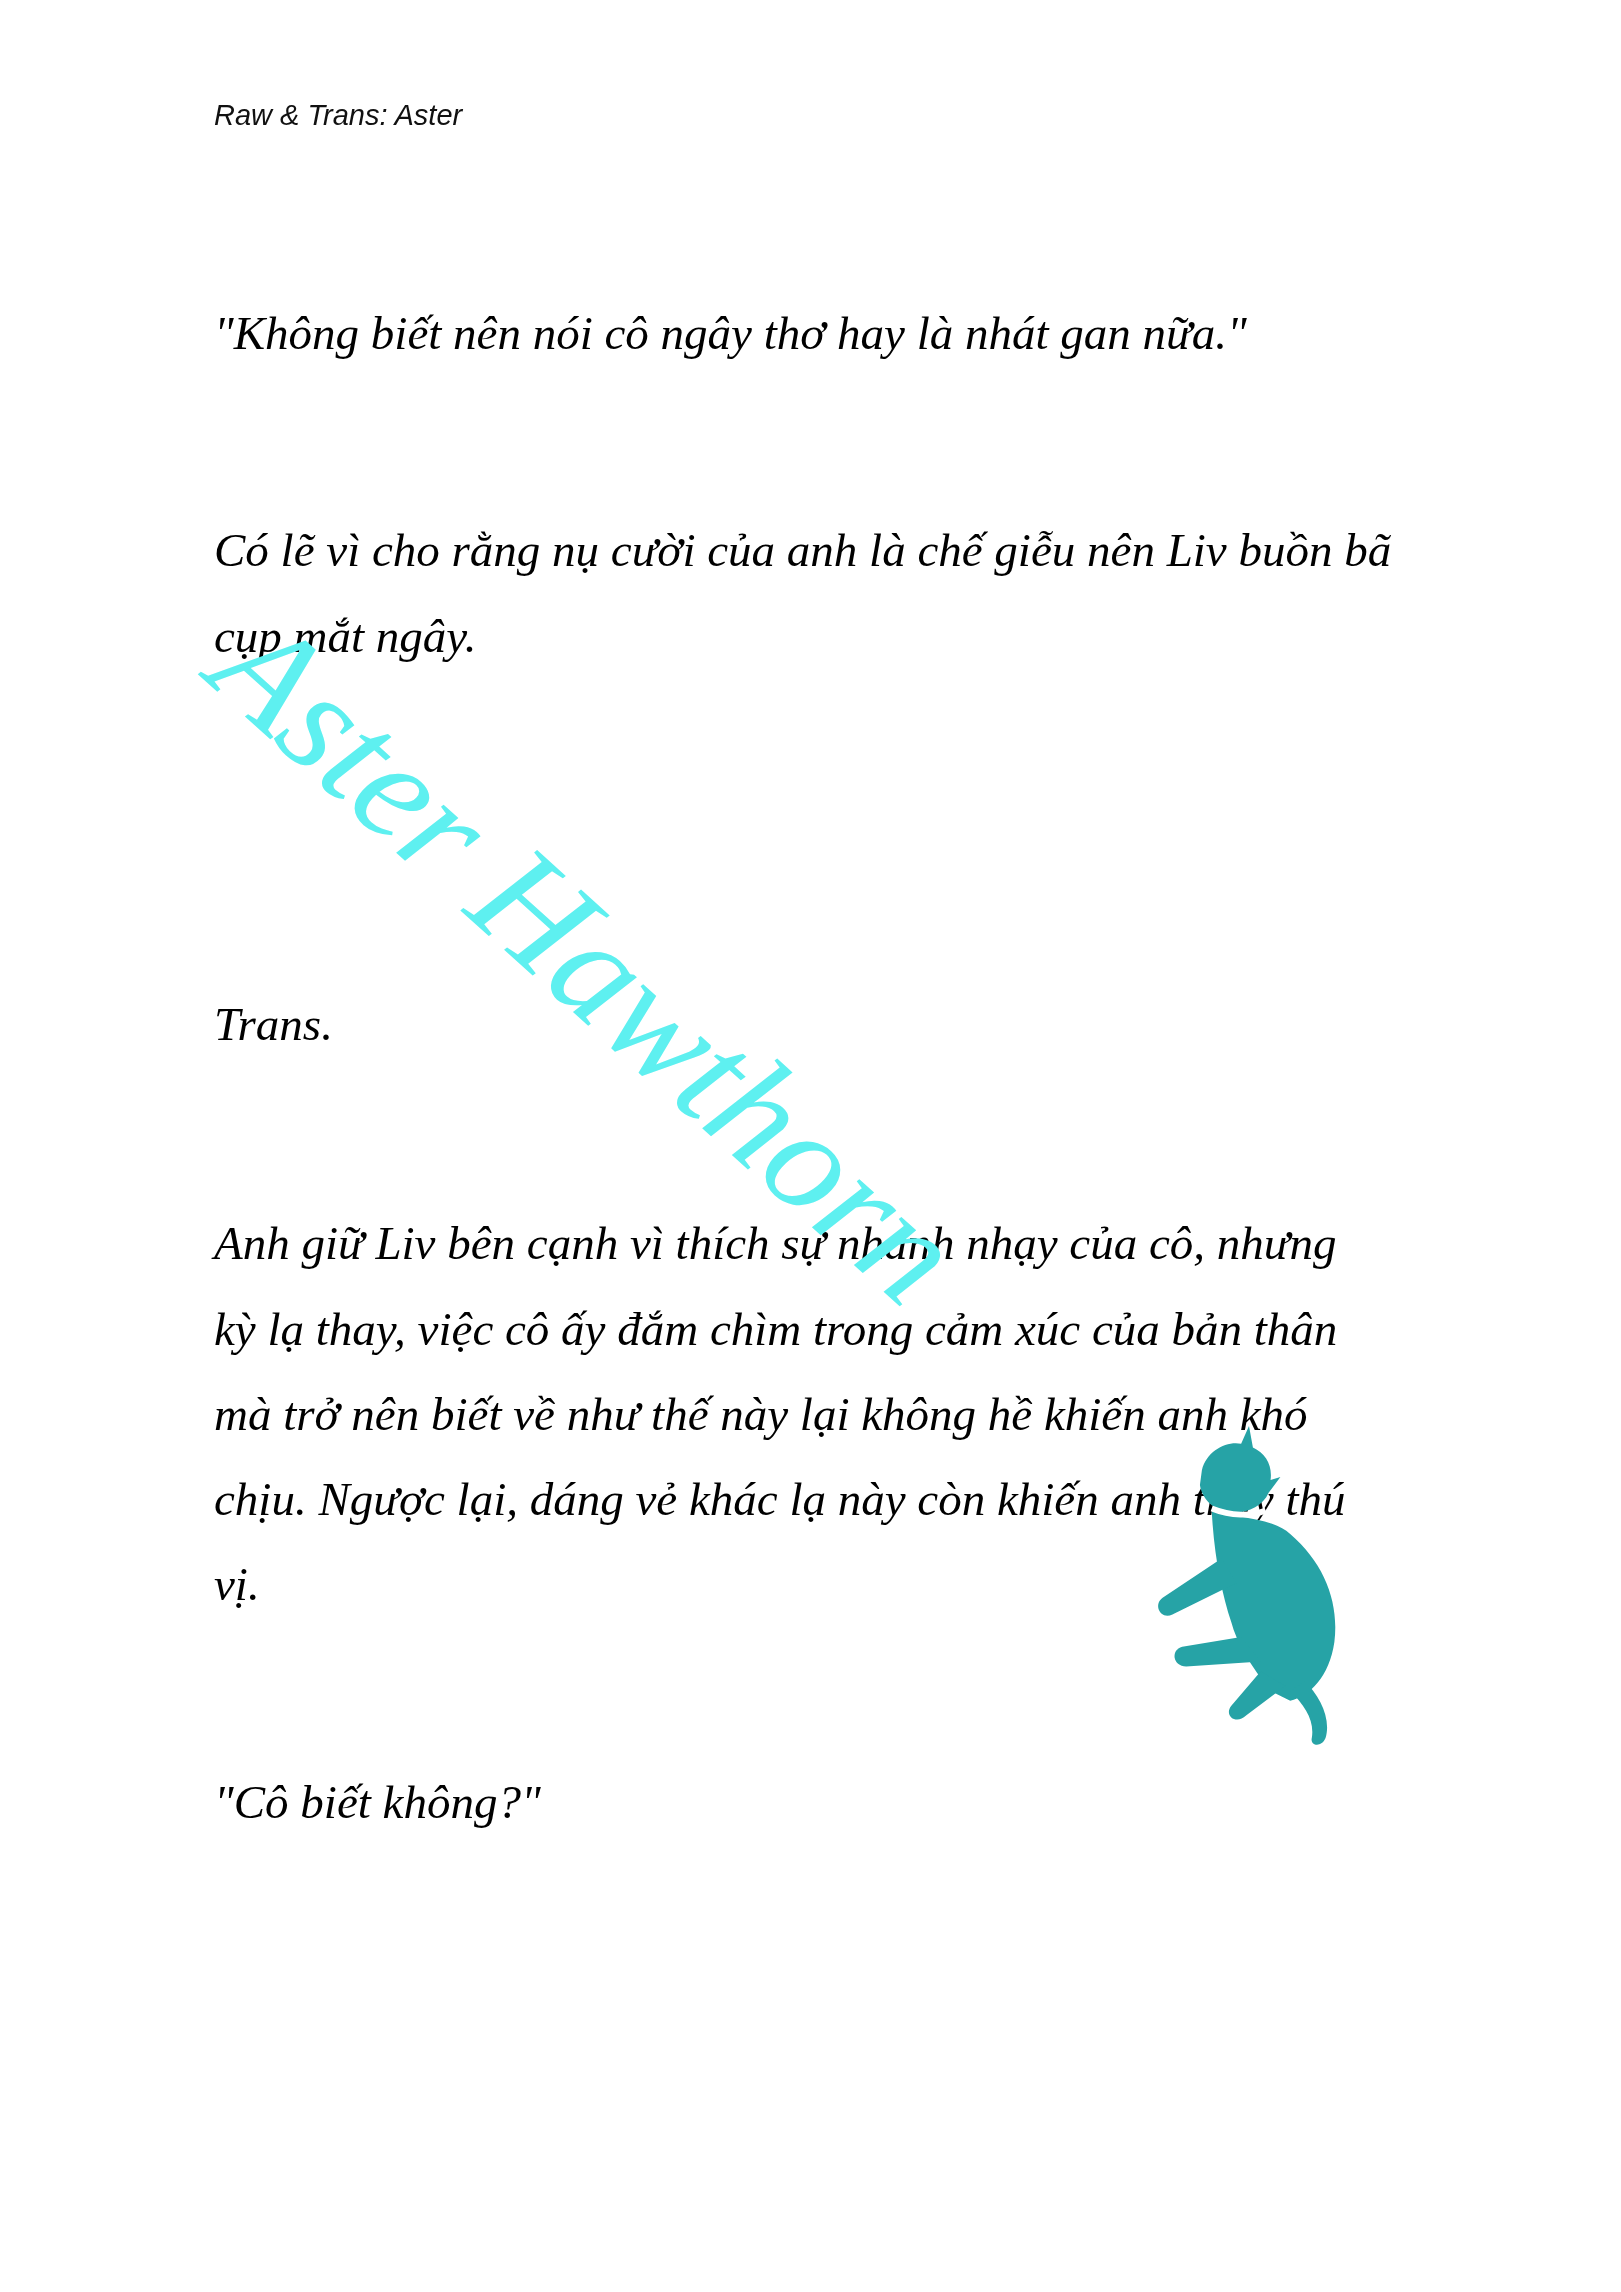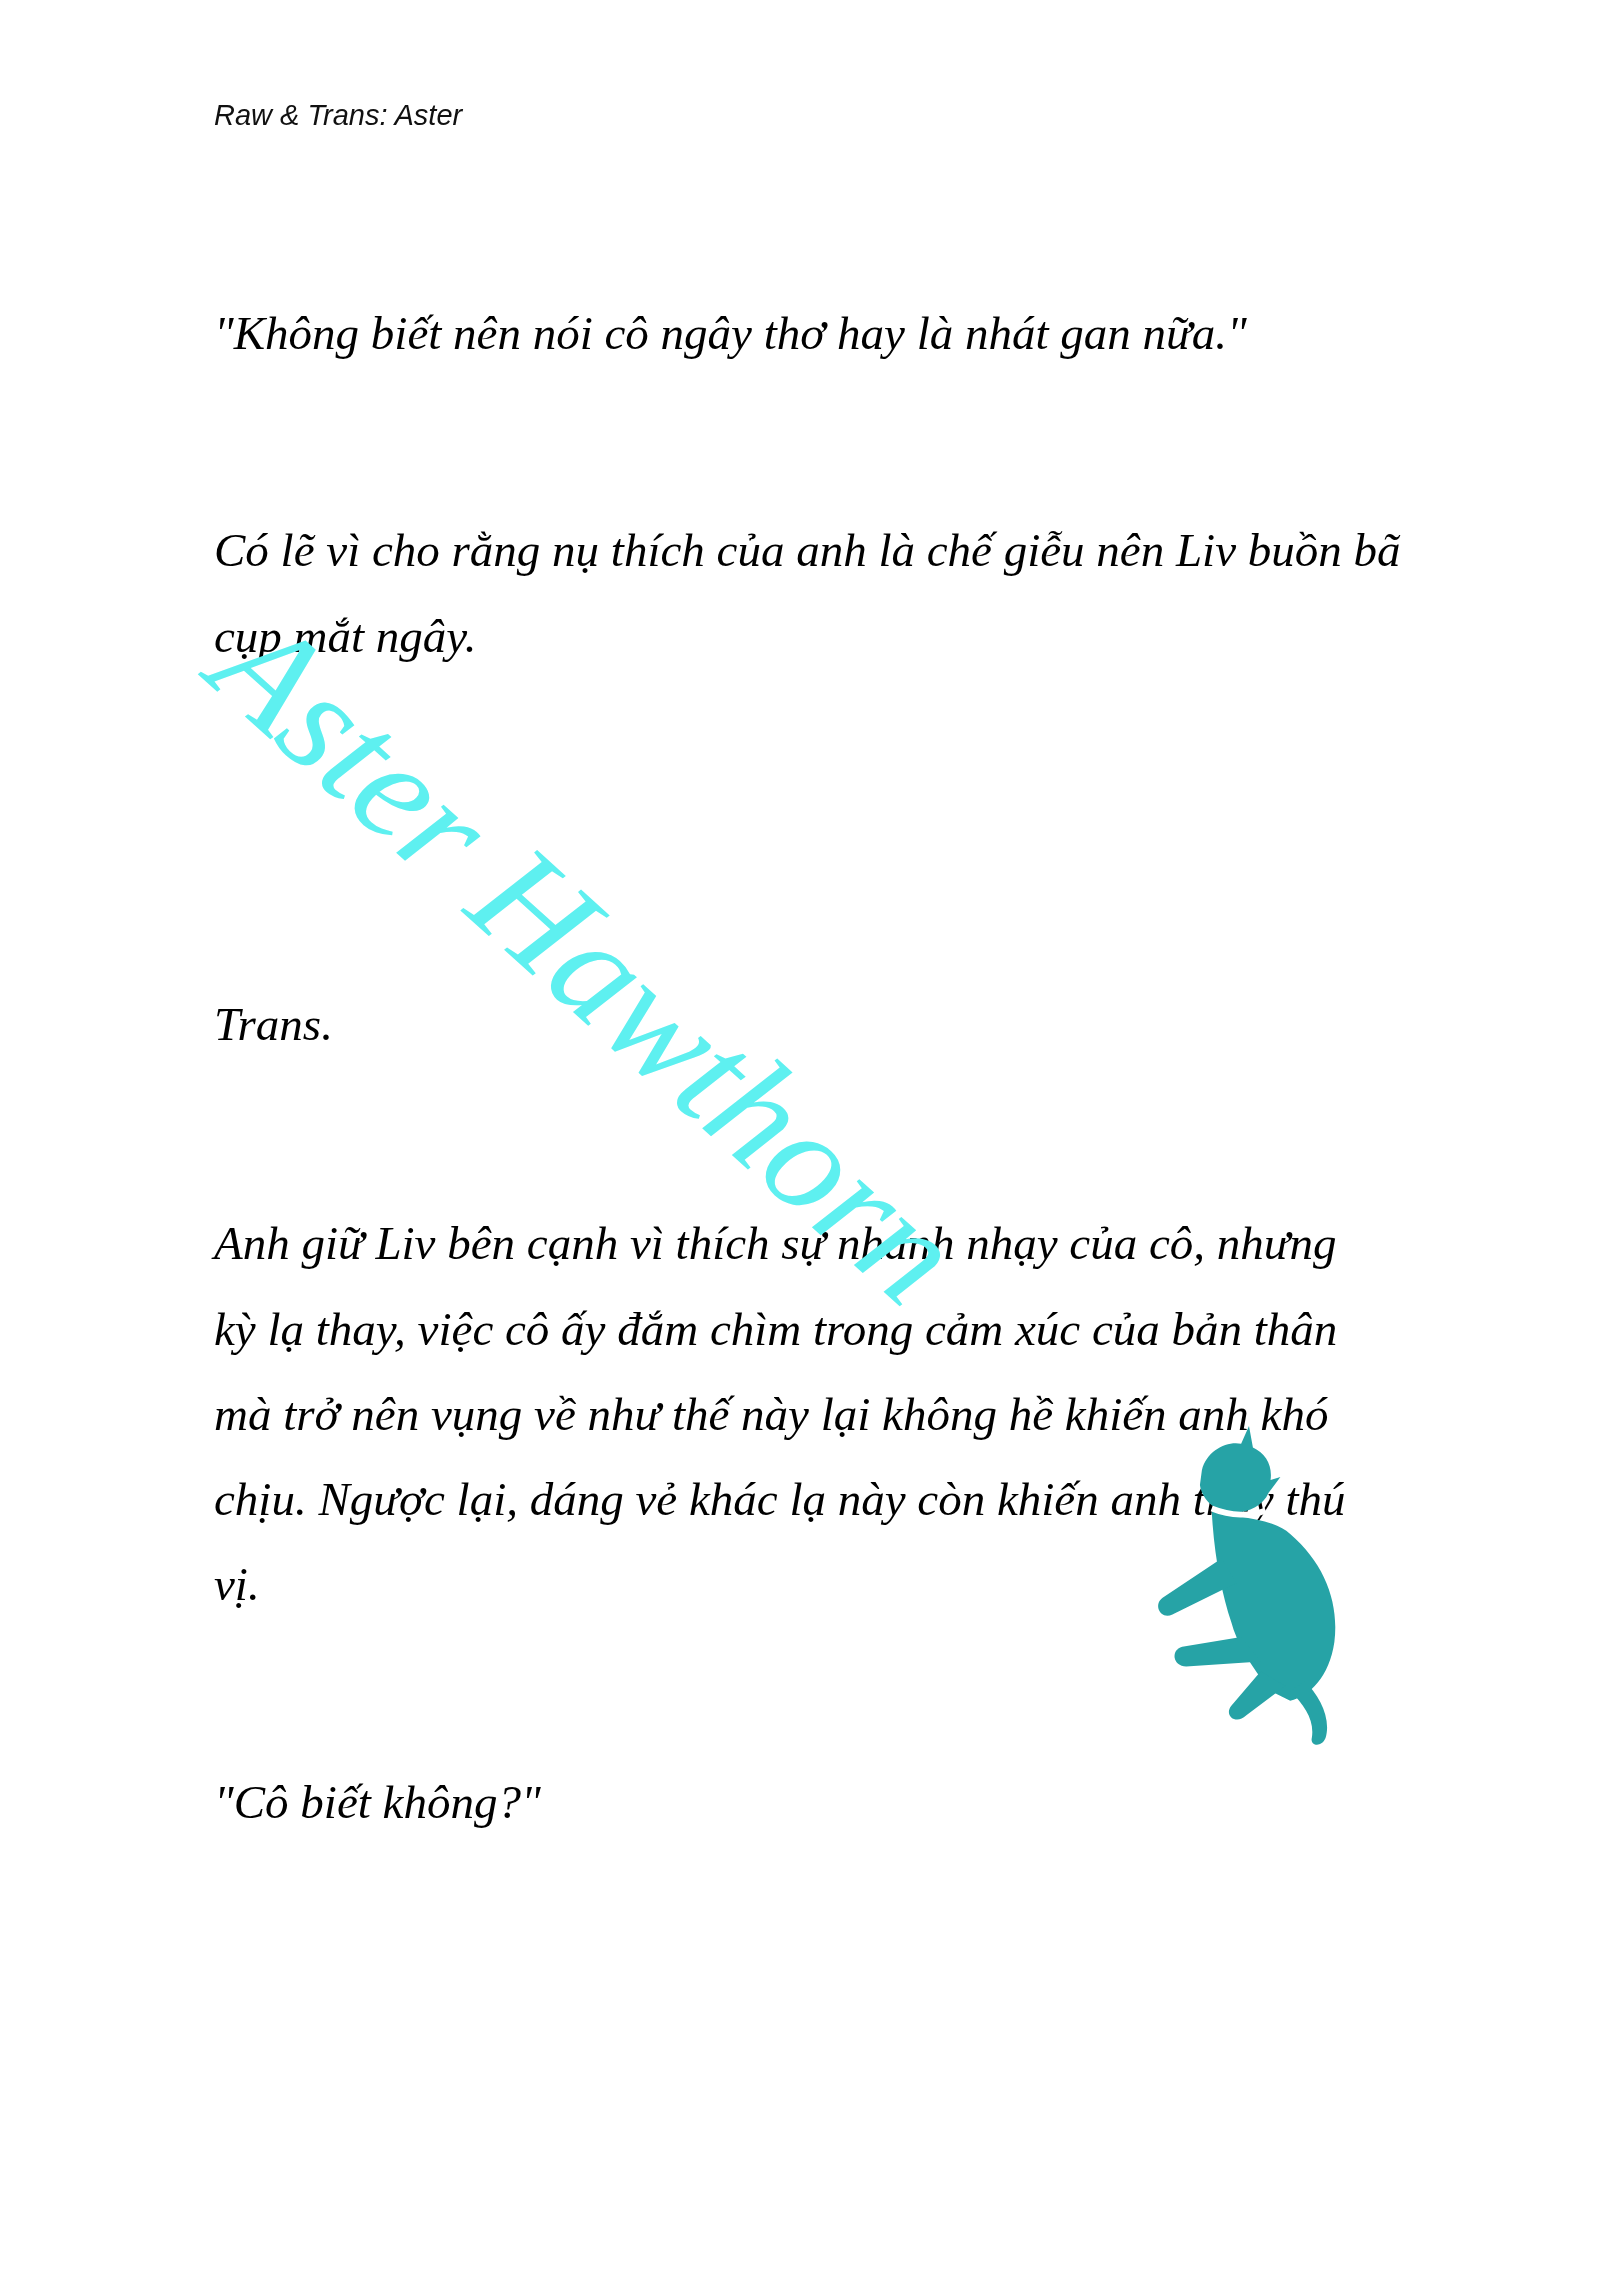--- a/index.html
+++ b/index.html
@@ -27,28 +27,28 @@
 </style>
 </head>
 <body>
 
 <div class="page">
   <div class="header">Raw &amp; Trans: Aster</div>
 
   <div class="text-layer">
     <div class="line" style="top:306px">"Không biết nên nói cô ngây thơ hay là nhát gan nữa."</div>
 
-    <div class="line" style="top:523px">Có lẽ vì cho rằng nụ thích của anh là chế giễu nên Liv buồn bã</div>
+    <div class="line" style="top:523px">Có lẽ vì cho rằng nụ cười của anh là chế giễu nên Liv buồn bã</div>
     <div class="line" style="top:609px">cụp mắt ngây.</div>
 
     <div class="line" style="top:997px">Trans.</div>
 
     <div class="line" style="top:1302px">kỳ lạ thay, việc cô ấy đắm chìm trong cảm xúc của bản thân</div>
     <div class="line" style="top:1216px">Anh giữ Liv bên cạnh vì thích sự nhanh nhạy của cô, nhưng</div>
-    <div class="line" style="top:1387px">mà trở nên vụng về như thế này lại không hề khiến anh khó</div>
+    <div class="line" style="top:1387px">mà trở nên biết về như thế này lại không hề khiến anh khó</div>
     <div class="line" style="top:1472px">chịu. Ngược lại, dáng vẻ khác lạ này còn khiến anh thấy thú</div>
     <div class="line" style="top:1557px">vị.</div>
 
     <div class="line" style="top:1775px">"Cô biết không?"</div>
 
   </div>
 
   <div class="watermark" style="left:270px; top:588px;">Aster Hawthorn</div>
 
   <svg class="cat" viewBox="0 0 215 325" xmlns="http://www.w3.org/2000/svg">

